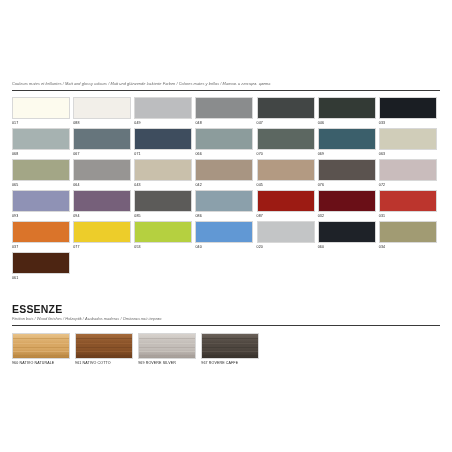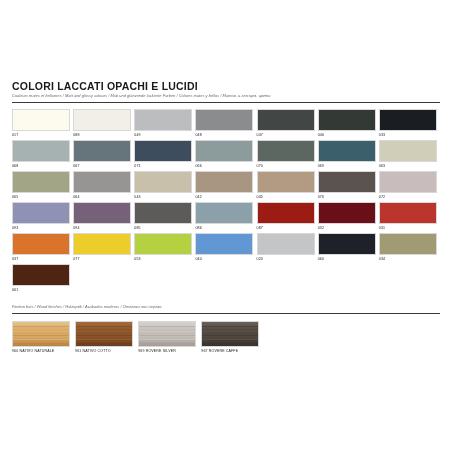--- a/index.html
+++ b/index.html
@@ -114,21 +114,20 @@
     padding-top: 1.5px;
     letter-spacing: 0.12px;
   }
 </style>
 </head>
 <body>
 
 <div class="page">
 
   <div class="section section-colori">
-    <h2 class="section-title">COLORI LACCATI OPACHI E LUCIDI</h2>
     <p class="section-sub">Couleurs mates et brillantes  / Matt and glossy colours / Matt und glänzende lackierte Farben / Colores mates y brillos / Матов. и глянцев. цвета</p>
     <div class="rule"></div>
     <div class="grid" id="colori-grid">
         <div class="row">
           <div class="cell">
             <div class="chip" style="background: rgb(253, 251, 238);"></div>
             <div class="chip-label">017</div>
           </div>
           <div class="cell">
             <div class="chip" style="background: rgb(242, 239, 233);"></div>
@@ -278,20 +277,21 @@
         <div class="row">
           <div class="cell">
             <div class="chip" style="background: rgb(77, 37, 18);"></div>
             <div class="chip-label">061</div>
           </div>
         </div>
       </div>
   </div>
 
   <div class="section section-essenze">
+    <h2 class="section-title">ESSENZE</h2>
     <p class="section-sub">Finition bois / Wood finishes / Holzoptik / Acabados maderas / Отделка под дерево</p>
     <div class="rule"></div>
     <div class="wood-grid" id="essenze-grid">
         <div class="wood-cell">
           <div class="wood-chip" style="background: linear-gradient(rgb(232, 194, 136) 0%, rgb(216, 167, 99) 38%, rgb(216, 167, 99) 62%, rgb(183, 132, 63) 100%);">
             <div class="grain" style="top: 4px; background: rgb(183, 132, 63);"></div>
             <div class="grain" style="top: 9px; background: rgb(232, 194, 136);"></div>
             <div class="grain" style="top: 13px; background: rgb(183, 132, 63);"></div>
             <div class="grain" style="top: 17px; background: rgb(232, 194, 136);"></div>
             <div class="grain" style="top: 21px; background: rgb(183, 132, 63);"></div>

